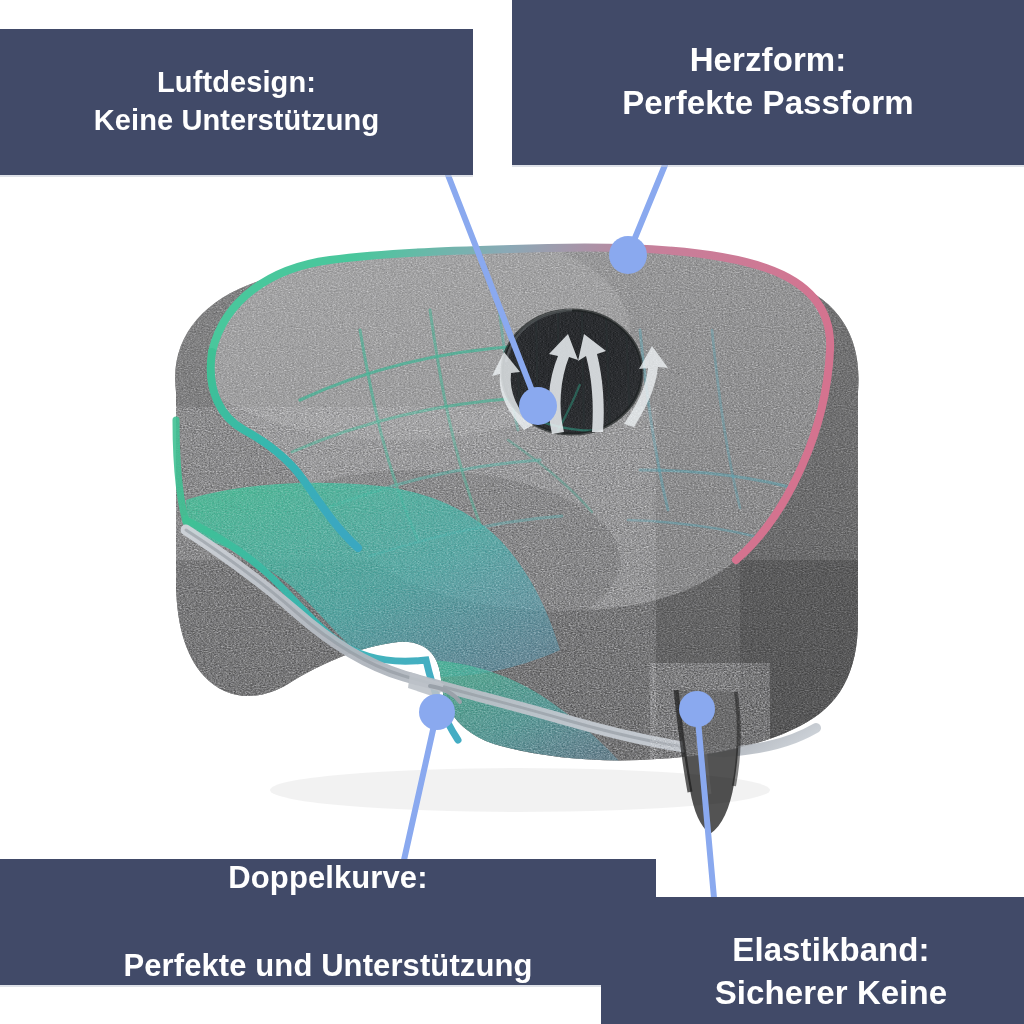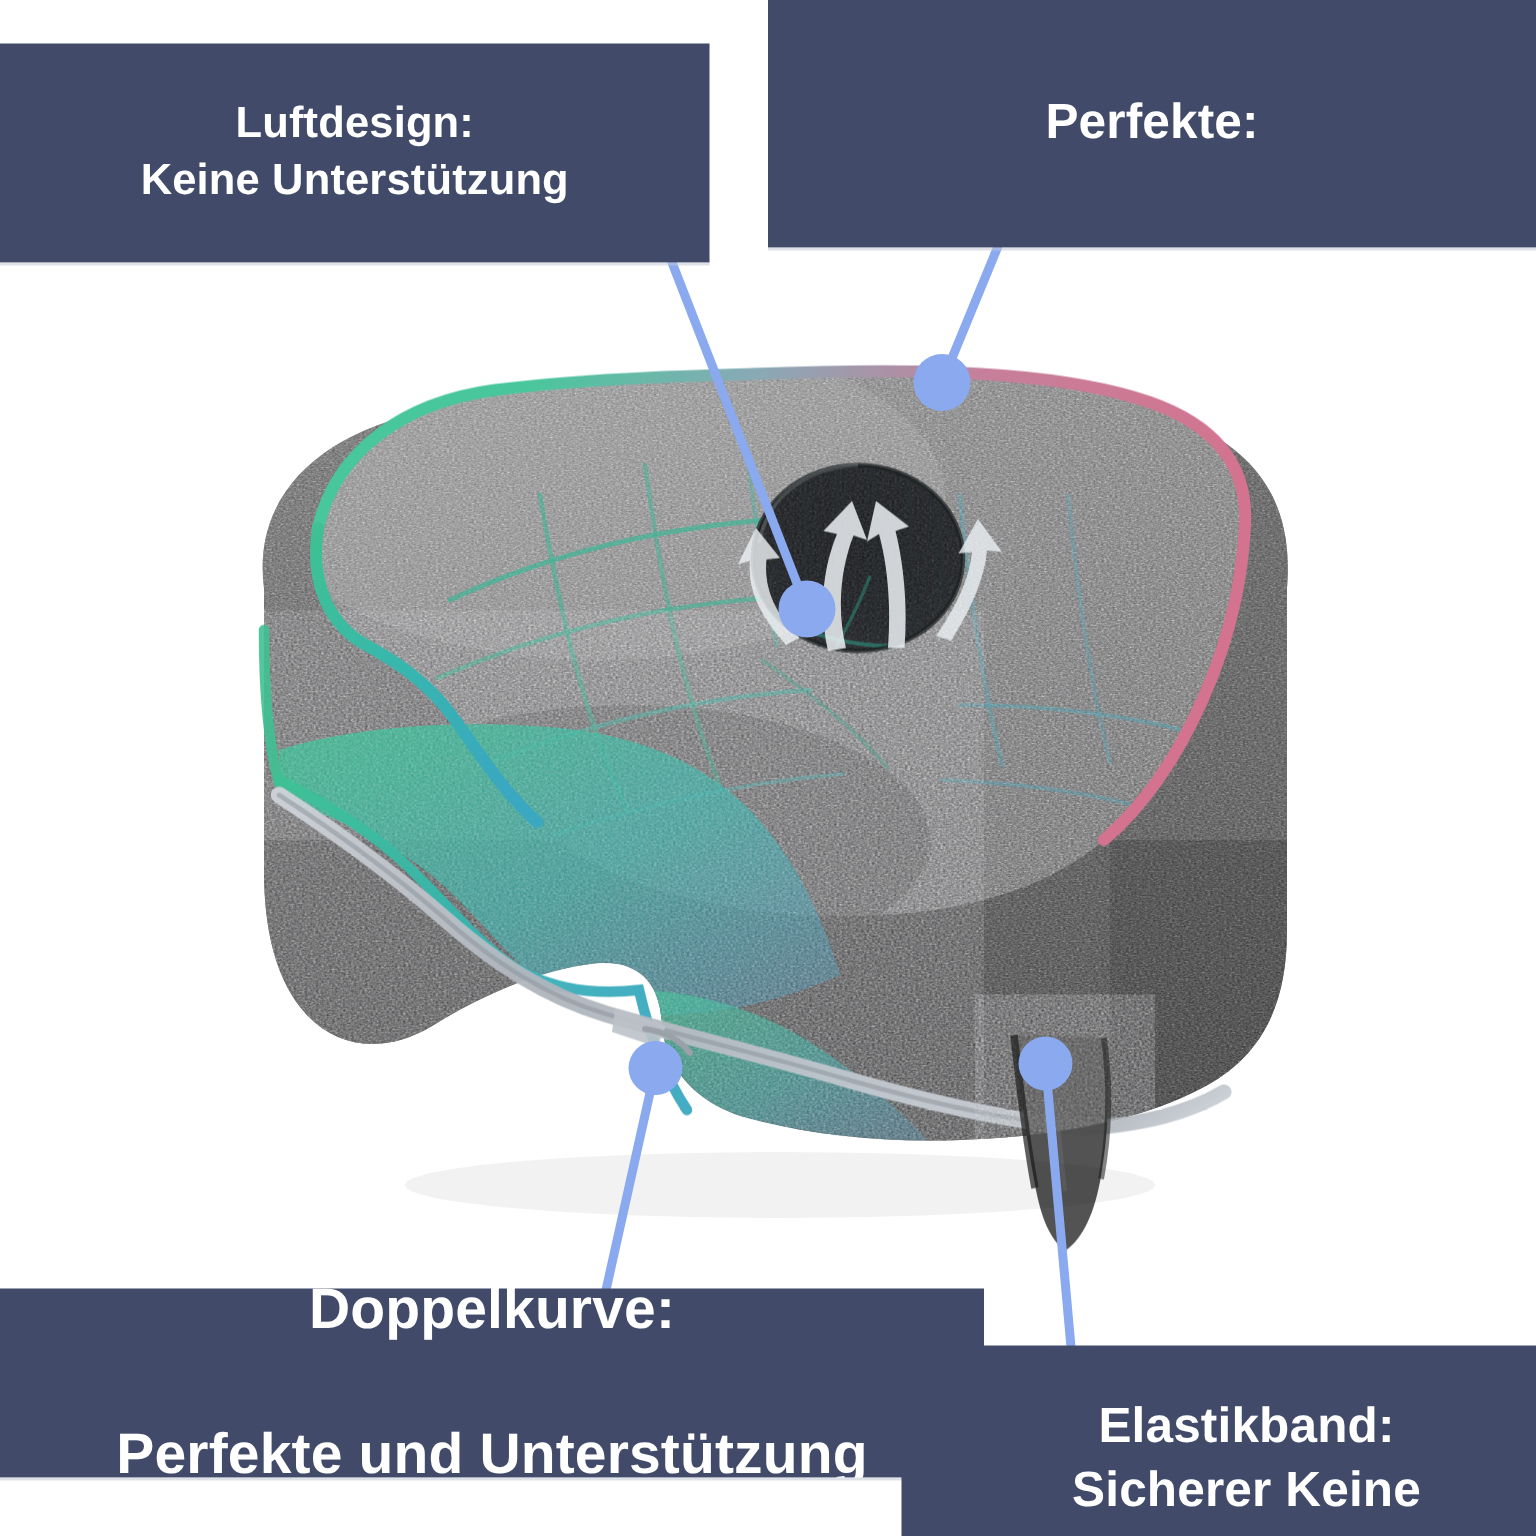--- a/index.html
+++ b/index.html
@@ -30,21 +30,21 @@
     display:flex;
     flex-direction:column;
     align-items:center;
     justify-content:center;
     box-sizing:border-box;
   }
   .callout .line{display:block;white-space:nowrap;}
 
   #callout-luftdesign{left:0px;top:29px;width:473px;height:146px;font-size:29px;}
   #callout-herzform{left:512px;top:-2px;width:512px;height:167px;font-size:33px;}
-  #callout-doppelkurve{left:0px;top:859px;width:656px;height:126px;font-size:38px;gap:48px;}
+  #callout-doppelkurve{left:0px;top:859px;width:656px;height:126px;font-size:31px;gap:48px;}
   #callout-elastikband{left:601px;top:897px;width:423px;height:150px;font-size:33px;padding-left:37px;}
 
   
   #callout-herzform::after,
   #callout-elastikband::after,
   #callout-luftdesign::after,
   #callout-doppelkurve::after{
     content:"";position:absolute;left:0;right:0;bottom:-2px;height:2px;background:#c3c8d6;opacity:.55;
   }
 </style>
@@ -343,21 +343,22 @@
       <circle cx="697" cy="709" r="18"></circle>
     </g>
   </svg>
 
   <div class="callout" id="callout-luftdesign">
     <span class="line">Luftdesign:</span>
     <span class="line">Keine Unterstützung</span>
   </div>
 
   <div class="callout" id="callout-herzform">
-    <span class="line">Perfekte:</span>
+    <span class="line">Herzform:</span>
+    <span class="line">Perfekte Passform</span>
   </div>
 
   <div class="callout" id="callout-doppelkurve">
     <span class="line">Doppelkurve:</span>
     <span class="line">Perfekte und Unterstützung</span>
   </div>
 
   <div class="callout" id="callout-elastikband">
     <span class="line">Elastikband:</span>
     <span class="line">Sicherer Keine</span>

